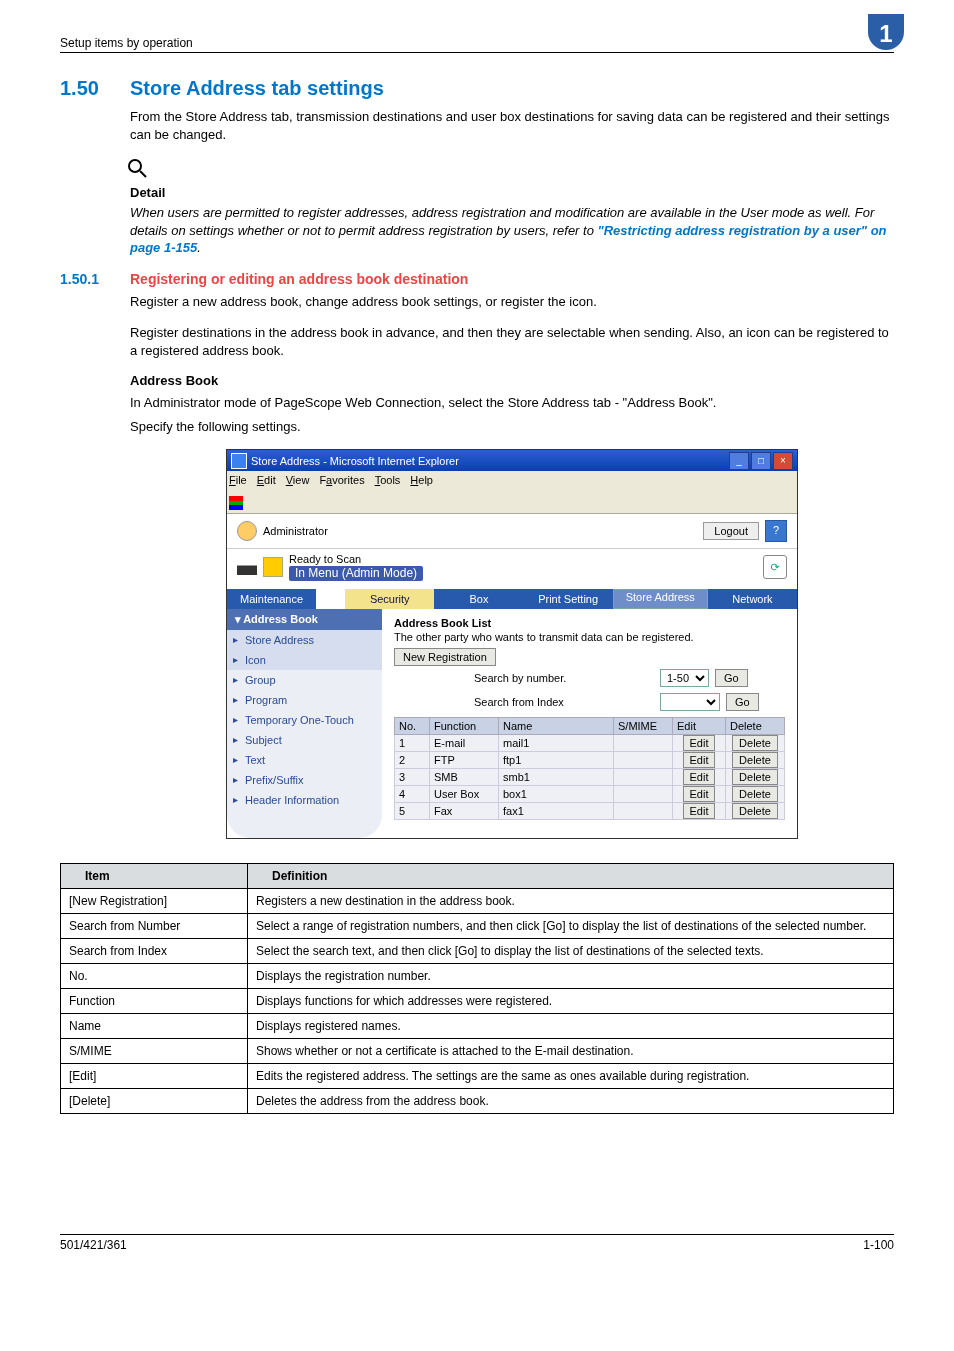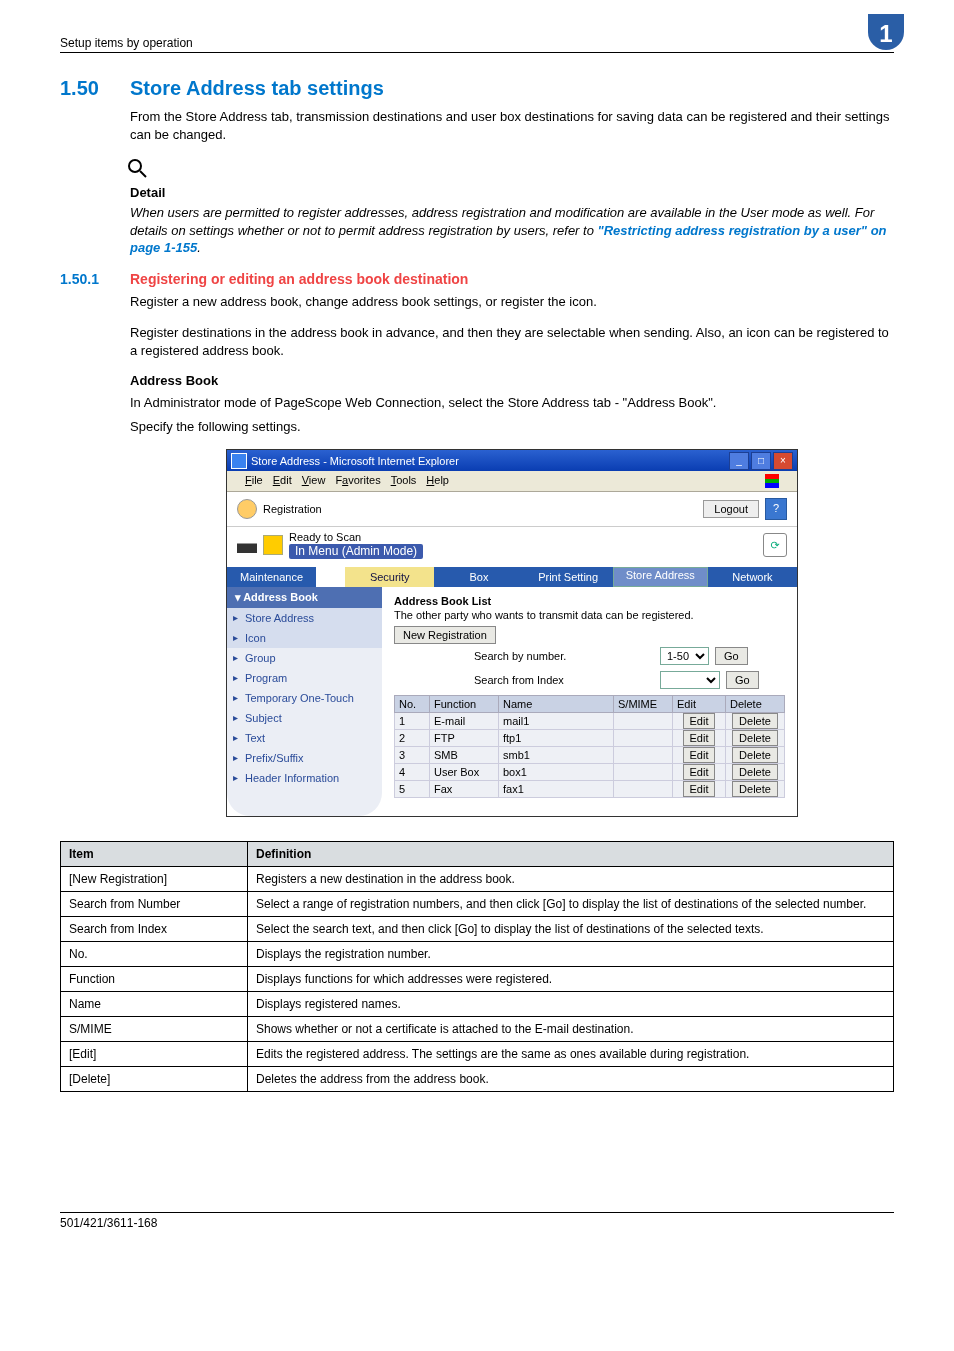--- a/index.html
+++ b/index.html
@@ -124,22 +124,22 @@
     padding: 0 4px;
     justify-content: space-between;
   }
   .shot-title-left { display: flex; align-items: center; gap: 4px; }
   .ie-icon { width:14px;height:14px;background:#3a82f0;border:1px solid #fff;display:inline-block;}
   .win-btns { display:flex; gap:2px;}
   .wbtn {width:18px;height:16px;background:#4f7de0;border:1px solid #1c3f94;display:flex;align-items:center;justify-content:center;color:#fff;font-size:10px;}
   .wbtn.close{background:#d64a31;}
   .shot-menubar {
     background:#ece9d8; border-bottom:1px solid #aca899;
-    padding:3px 18px; color:#000;
-    display:flex;gap:10px;justify-content:space-between;
+    padding:3px 2px; color:#000;
+    display:flex;gap:10px;justify-content:space-between;flex-direction:column;
   }
   .menu-left{display:flex;gap:10px;}
   .flag-icon{width:14px;height:14px;background:linear-gradient(#f00 33%,#0a0 33% 66%,#00f 66%);display:inline-block;}
   .shot-body{background:#fff;}
   .shot-header{display:flex;justify-content:space-between;align-items:center;padding:6px 10px;border-bottom:1px solid #ccc;}
   .admin-block{display:flex;align-items:center;gap:6px;}
   .admin-icon{width:18px;height:18px;border:1px solid #999;border-radius:50%;background:#fc6; display:inline-block;}
   .logout-area{display:flex;gap:6px;align-items:center;}
   .logout-btn{background:#eee;border:1px solid #999;padding:2px 10px;}
   .qbtn{width:20px;height:20px;background:#3a77d0;color:#fff;text-align:center;border:1px solid #285aa0;line-height:18px;}
@@ -169,25 +169,25 @@
   .search-label{flex:0 0 auto;width:180px;text-align:left;padding-left:80px;}
   .sel{border:1px solid #7a9;background:#fff;padding:1px 2px;font-size:11px;}
   .tbl{width:100%;border-collapse:collapse;margin-top:4px;}
   .tbl th{background:#c9d2e4;border:1px solid #aab;padding:2px 4px;font-weight:normal;text-align:left;font-size:11px;}
   .tbl td{background:#eef0f5;border:1px solid #ccd;padding:2px 4px;font-size:11px;}
   .tbl td.btncell{width:44px;text-align:center;background:#eef0f5;}
   .tbl td.btncell .btn{padding:1px 6px;}
 
   
   .def-table{width:100%;border-collapse:collapse;border:1.5px solid #000;margin-top:10px;}
-  .def-table th{background:#d9dde0;border:1px solid #000;padding:5px 8px;text-align:left;font-size:12px;font-weight:bold;}
+  .def-table th{background:#d9dde0;border:1px solid #000;padding:5px 24px;text-align:left;font-size:12px;font-weight:bold;}
   .def-table td{border:1px solid #000;padding:5px 8px;font-size:12px;vertical-align:top;}
   .def-table td.item{width:170px;}
 
-  .footer{display:flex;border-top:1px solid #000;margin-top:120px;padding-top:3px;font-size:12px;}
+  .footer{display:flex;justify-content:space-between;border-top:1px solid #000;margin-top:120px;padding-top:3px;font-size:12px;}
   u.menu{text-decoration:underline;}
 </style>
 </head>
 <body>
 
 <div class="page">
   <div class="chapter-badge">1</div>
   <div class="top-rule">
     <span class="top-left">Setup items by operation</span>
     <span></span>
@@ -243,21 +243,21 @@
           <span>F<u class="menu">a</u>vorites</span>
           <span><u class="menu">T</u>ools</span>
           <span><u class="menu">H</u>elp</span>
         </div>
         <span class="flag-icon"></span>
       </div>
       <div class="shot-body">
         <div class="shot-header">
           <div class="admin-block">
             <span class="admin-icon"></span>
-            <span>Registration</span>
+            <span>Administrator</span>
           </div>
           <div class="logout-area">
             <span class="logout-btn">Logout</span>
             <span class="qbtn">?</span>
           </div>
         </div>
         <div class="status-row">
           <div class="status-left">
             <span class="printer-icon"></span>
             <span class="toner-icon"></span>
@@ -401,15 +401,15 @@
         </tr>
     <tr>
           <td class="item">[Delete]</td>
           <td>Deletes the address from the address book.</td>
         </tr>
   </tbody>
     </table>
 
   <div class="footer">
     <span>501/421/361</span>
-    <span>1-168</span>
+    <span>1-100</span>
   </div>
 </div>
 
 </body></html>

